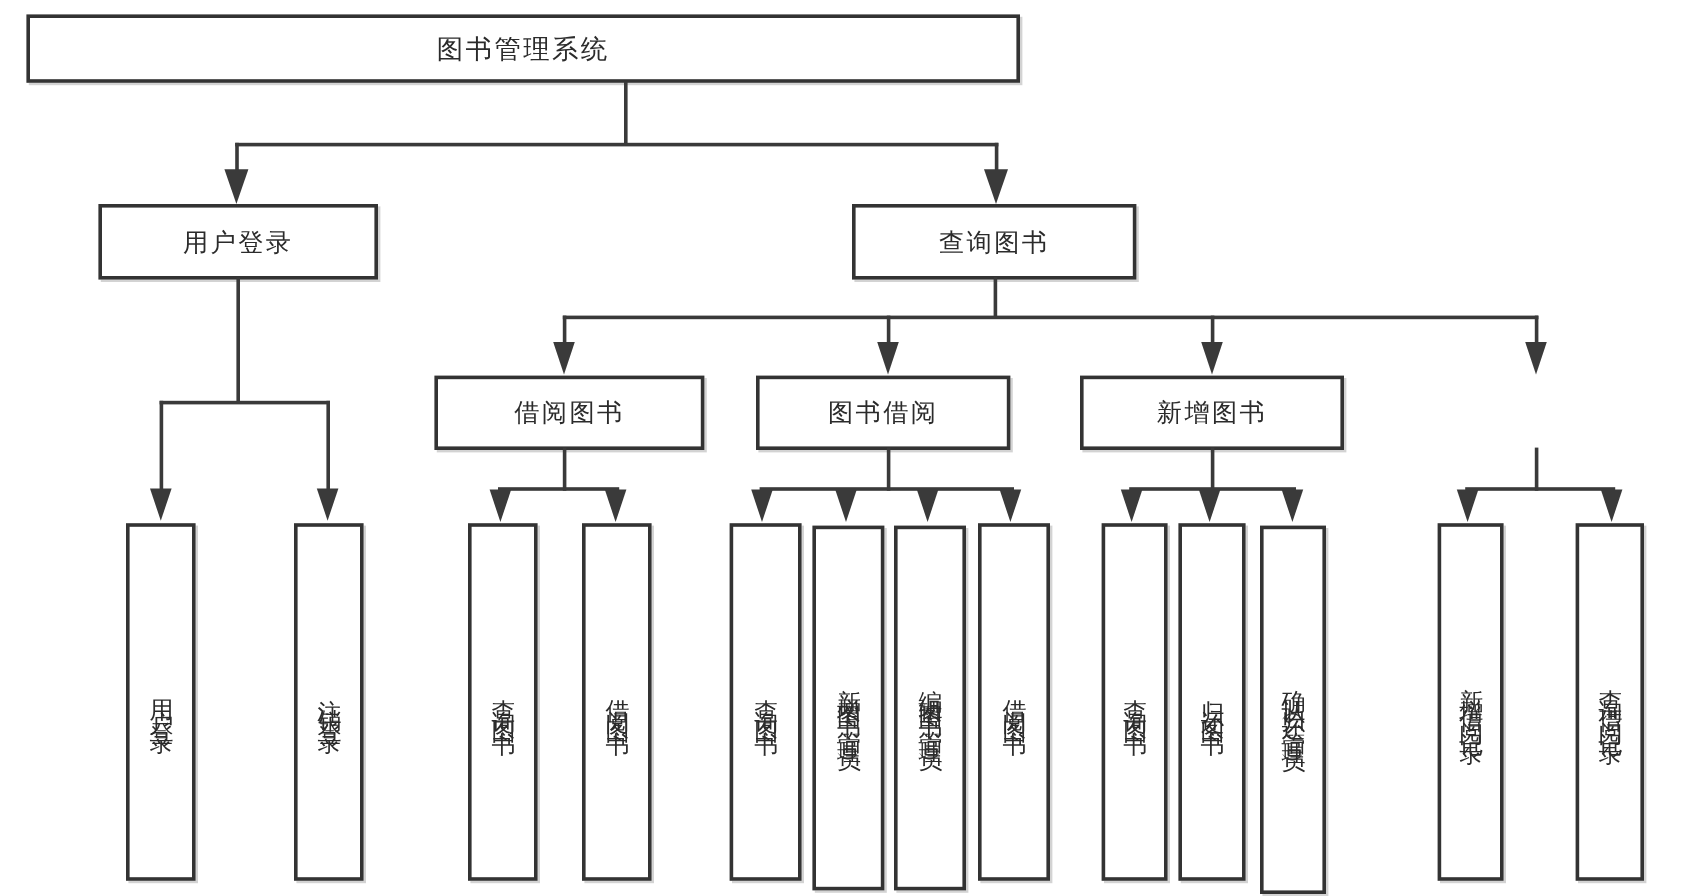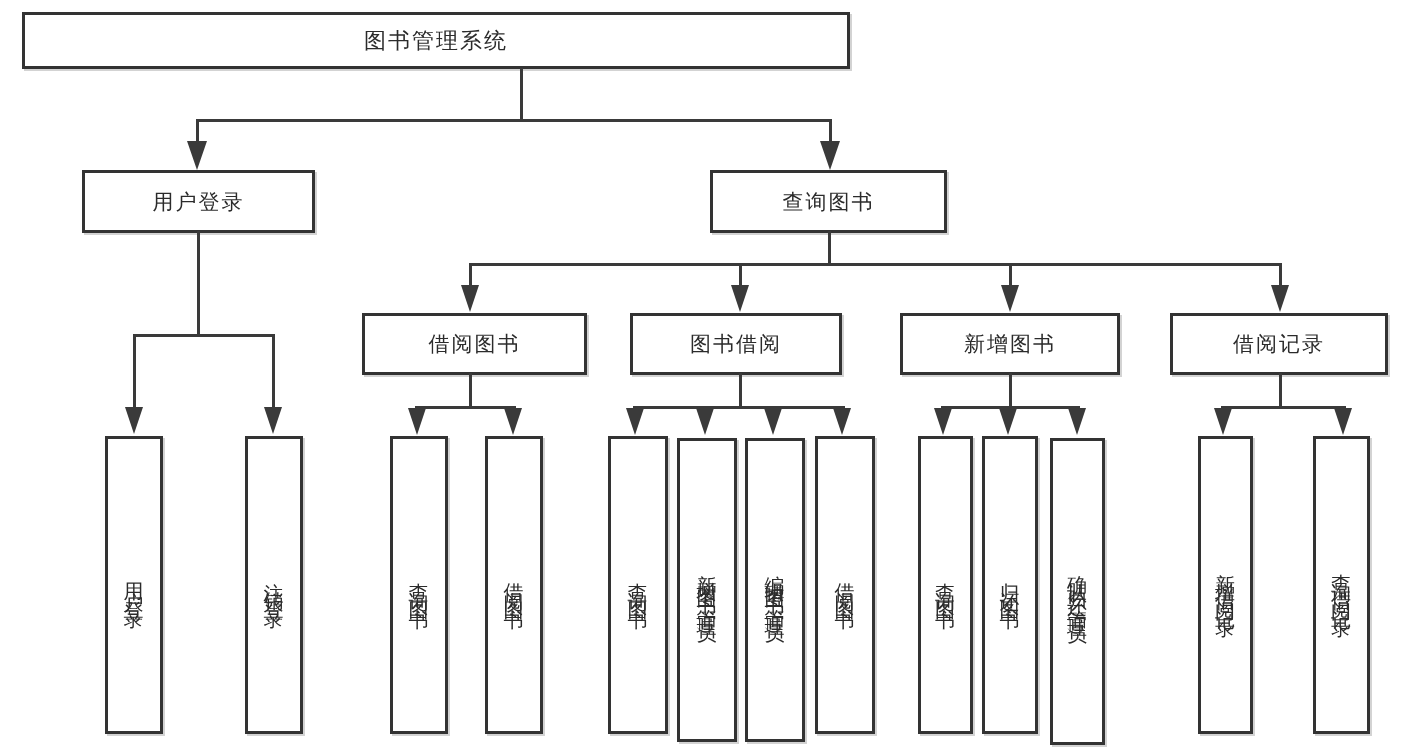--- a/index.html
+++ b/index.html
@@ -82,23 +82,20 @@
 
   <div class="box" style="left:362px;top:313px;width:225px;height:62px">
     <span class="hlabel">借阅图书</span>
   </div>
   <div class="box" style="left:630px;top:313px;width:212px;height:62px">
     <span class="hlabel">图书借阅</span>
   </div>
   <div class="box" style="left:900px;top:313px;width:220px;height:62px">
     <span class="hlabel">新增图书</span>
   </div>
-  <div class="box" style="left:1170px;top:313px;width:218px;height:62px">
-    <span class="hlabel">借阅记录</span>
-  </div>
 
   <div class="vline" style="left:469px;top:373px;height:36px"></div>
   <div class="vline" style="left:739px;top:373px;height:36px"></div>
   <div class="vline" style="left:1009px;top:373px;height:36px"></div>
   <div class="vline" style="left:1279px;top:373px;height:36px"></div>
 
   <div class="hline" style="left:415px;top:406px;width:101px"></div>
   <div class="arrow" style="left:408px;top:408px"></div>
   <div class="arrow" style="left:504px;top:408px"></div>
 

